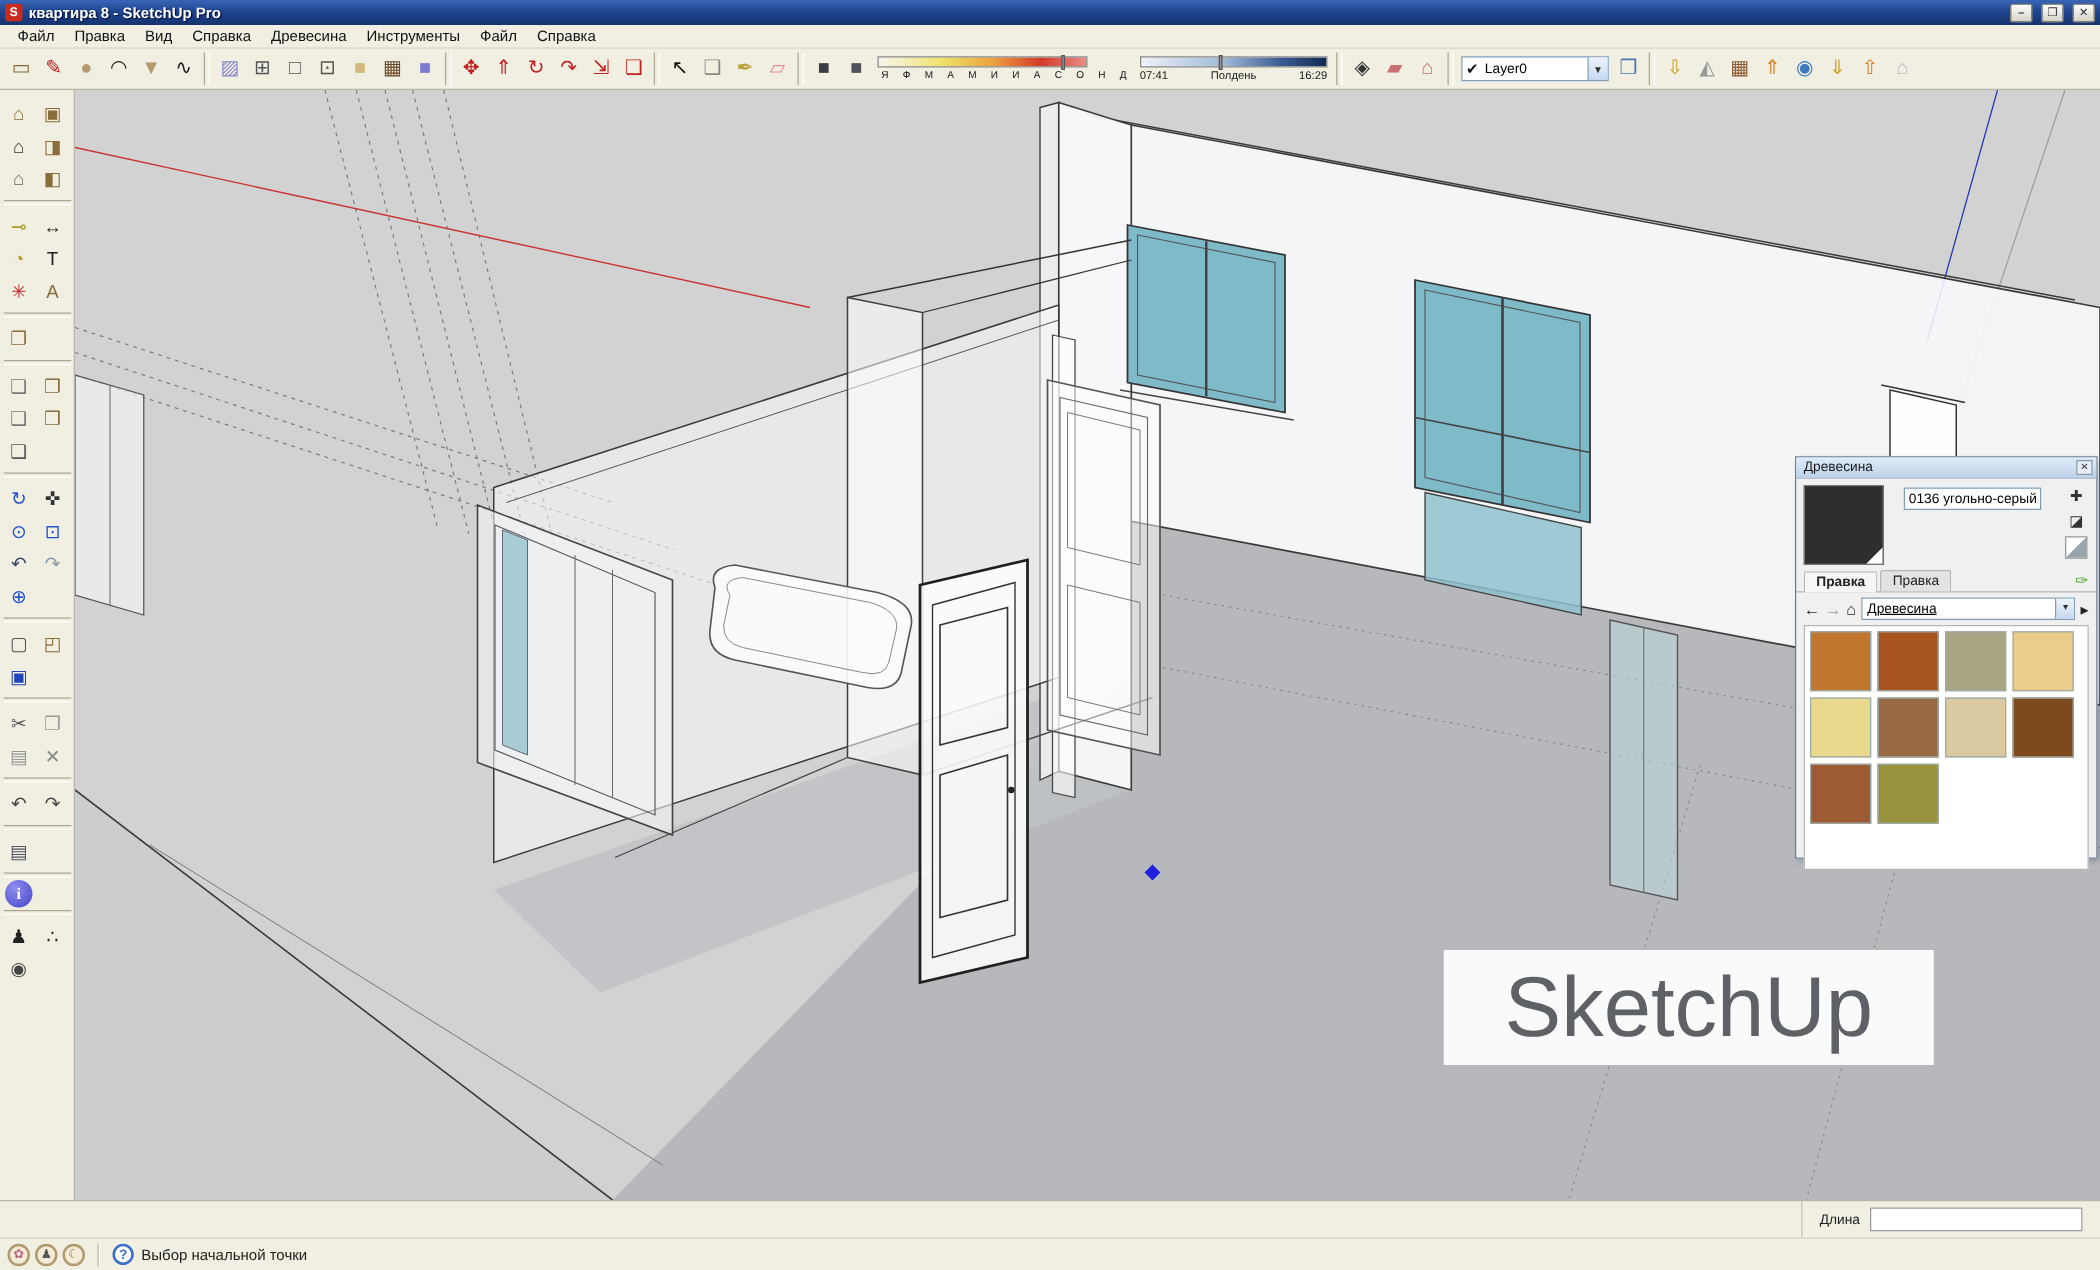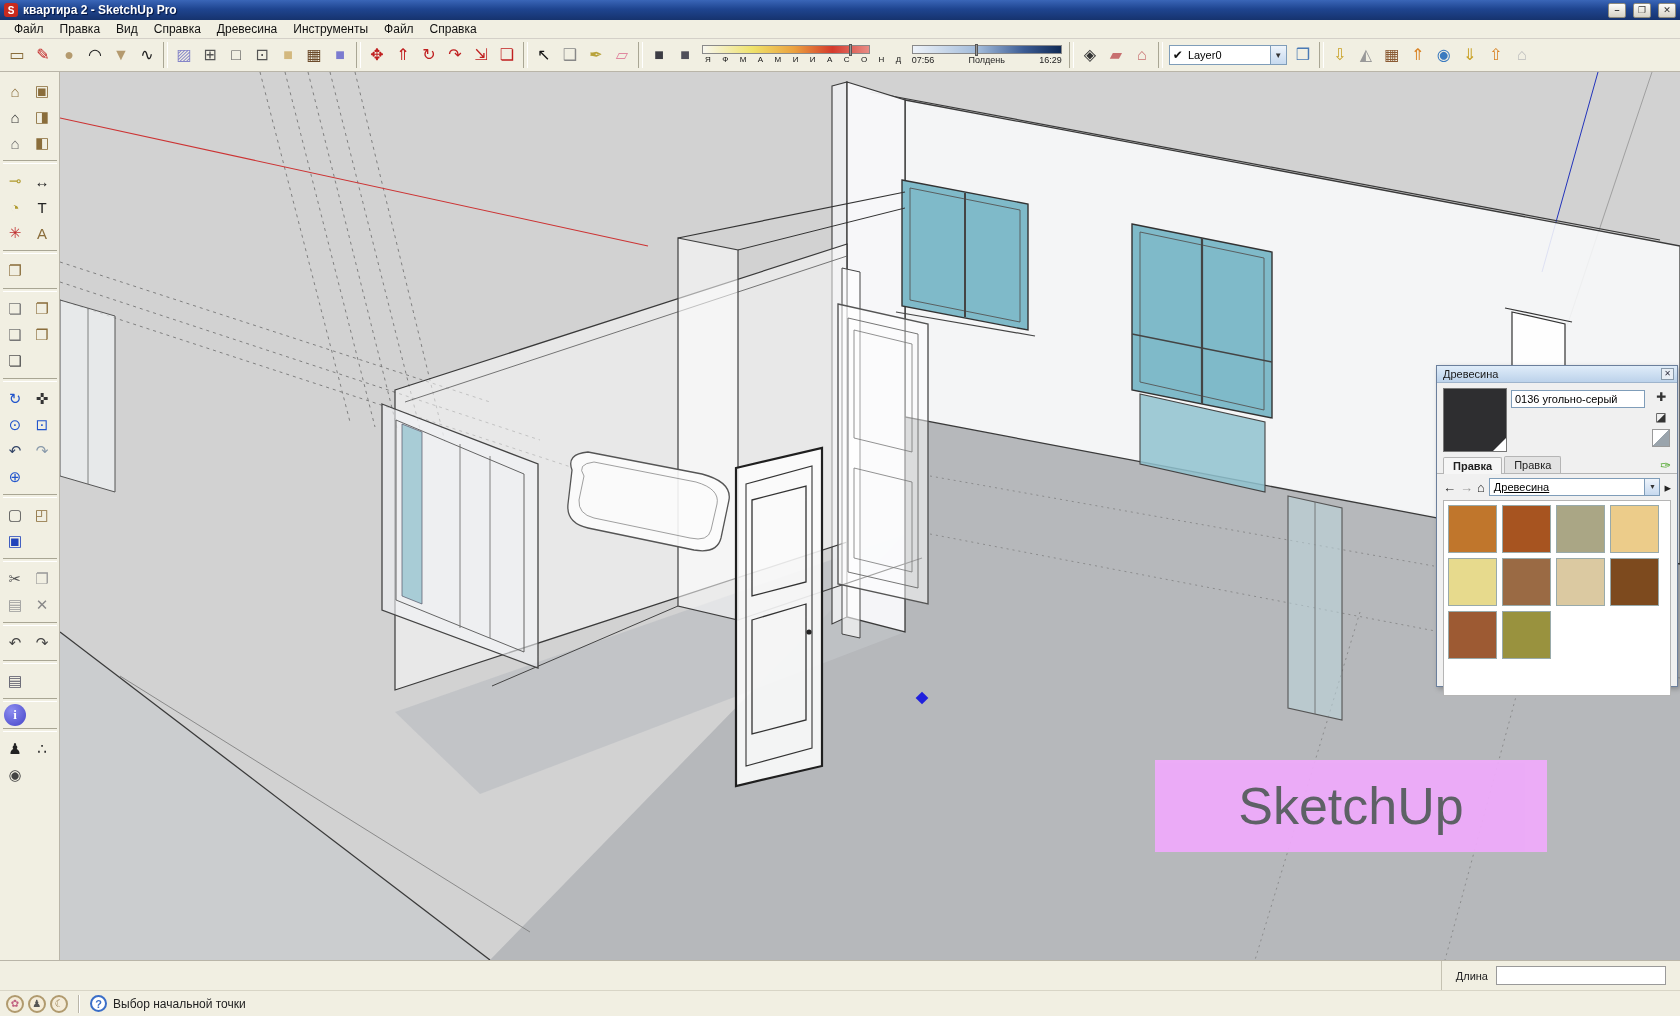--- a/index.html
+++ b/index.html
@@ -45,34 +45,34 @@
   .sidebar{width:60px;background:#f1efe2;border-right:1px solid #b9b5a8;padding-top:4px;overflow:hidden;}
   .sgroup{display:flex;flex-wrap:wrap;width:56px;margin:0 auto;padding:2px 0;}
   .sdiv{height:4px;width:54px;margin:2px auto;border-top:1px solid #a9a694;border-bottom:1px solid #ffffff;}
   .sbtn{width:27px;height:26px;display:flex;align-items:center;justify-content:center;font-size:15px;}
   .infobtn{width:22px;height:22px;border-radius:50%;background:radial-gradient(circle at 35% 30%,#8d8df0,#4444c8);
     color:#fff;font-size:13px;font-weight:bold;display:flex;align-items:center;justify-content:center;
     font-family:"Liberation Serif",serif;margin:2px auto 2px 4px;}
   
   .viewport{position:relative;flex:1;background:#d2d2d2;overflow:hidden;}
   .viewport svg{position:absolute;left:0;top:0;}
-  .watermark{position:absolute;left:1095px;top:688px;width:392px;height:92px;background:#f0abfc;opacity:.93;
-    display:flex;align-items:center;justify-content:center;font-size:52px;color:#585b60;letter-spacing:0;}
+  .watermark{position:absolute;left:1095px;top:688px;width:392px;height:92px;background:#ffffff;opacity:.93;
+    display:flex;align-items:center;justify-content:center;font-size:68px;color:#585b60;letter-spacing:0;}
   
   .matpanel{position:absolute;left:1436px;top:293px;width:242px;height:322px;background:#f0f0f0;
     border:1px solid #6b7f9c;box-shadow:2px 2px 5px rgba(0,0,0,.25);font-size:11px;}
   .mat-title{height:17px;background:linear-gradient(180deg,#dfecf9,#bcd2ea);display:flex;align-items:center;
     padding:0 3px 0 6px;font-size:11px;color:#1a1a1a;border-bottom:1px solid #9fb4cc;}
   .mat-title .t{flex:1;}
   .mat-close{width:13px;height:12px;border:1px solid #8899aa;background:#e8eef5;font-size:8px;line-height:10px;
     text-align:center;color:#334;}
   .mat-head{display:flex;padding:5px 4px 2px 6px;}
   .mat-preview{width:64px;height:64px;background:#2e2e30;border:1px solid #777;position:relative;}
   .mat-preview .fold{position:absolute;right:0;bottom:0;width:0;height:0;border-left:13px solid transparent;border-bottom:13px solid #fff;}
-  .mat-headmid{flex:1;padding:2px 4px;}
+  .mat-headmid{flex:1;padding:2px 16px;}
   .mat-name{width:100%;height:18px;border:1px solid #7f9db9;font-size:11px;padding:0 3px;font-family:"Liberation Sans",sans-serif;}
   .mat-headicons{width:24px;display:flex;flex-direction:column;align-items:center;gap:4px;padding-top:1px;}
   .mini-icon{width:18px;height:16px;font-size:12px;line-height:16px;text-align:center;color:#333;}
   .sample-tri{width:18px;height:18px;background:linear-gradient(135deg,#ffffff 50%,#9aa4ac 50%);border:1px solid #999;}
   .mat-tabs{display:flex;align-items:flex-end;padding:2px 6px 0 6px;border-bottom:1px solid #b5b5b5;height:20px;}
   .mat-tab{padding:2px 9px;border:1px solid #b5b5b5;border-bottom:none;background:#e3e3e3;margin-right:2px;
     border-radius:2px 2px 0 0;color:#222;}
   .mat-tab.active{background:#f6f6f6;font-weight:bold;position:relative;top:1px;}
   .mat-tabs .eyedrop{margin-left:auto;font-size:13px;color:#5a3;}
   .mat-nav{display:flex;align-items:center;gap:4px;padding:4px 6px;}
@@ -97,21 +97,21 @@
     display:flex;align-items:center;justify-content:center;color:#7a6030;}
   .sbsep{width:2px;height:18px;border-left:1px solid #b9b5a8;border-right:1px solid #fff;margin:0 4px;}
   .helpcoin{width:17px;height:17px;border-radius:50%;border:2px solid #3a6ec8;color:#3a6ec8;background:#fff;
     font-size:11px;font-weight:bold;display:flex;align-items:center;justify-content:center;}
 </style>
 </head>
 <body>
 
 <div class="titlebar">
   <span class="applogo">S</span>
-  <span class="title">квартира 2 - SketchUp Pro</span>
+  <span class="title">квартира 8 - SketchUp Pro</span>
   <span class="spacer"></span>
   <span class="winbtn">–</span>
   <span class="winbtn">❐</span>
   <span class="winbtn">✕</span>
 </div>
 
 <div class="menubar">
     <span class="menu-item">Файл</span>
     <span class="menu-item">Правка</span>
     <span class="menu-item">Вид</span>
@@ -217,21 +217,21 @@
       <span class="gradbar date-grad">
           <span class="handle" style="left:88%"></span>
         </span>
       <span class="date-letters">Я Ф М А М И И А С О Н Д</span>
     </span>
     <span class="slider-block">
       <span class="gradbar time-grad">
           <span class="handle" style="left:42%"></span>
         </span>
       <span class="slider-labels">
-        <span>07:56</span>
+        <span>07:41</span>
         <span>Полдень</span>
         <span>16:29</span>
       </span>
     </span>
   </span>
   <span class="tsep"></span>
   <span class="tgroup">
       <span class="tbtn">
         <span class="g" style="color: rgb(51, 51, 51);">◈</span>
       </span>

